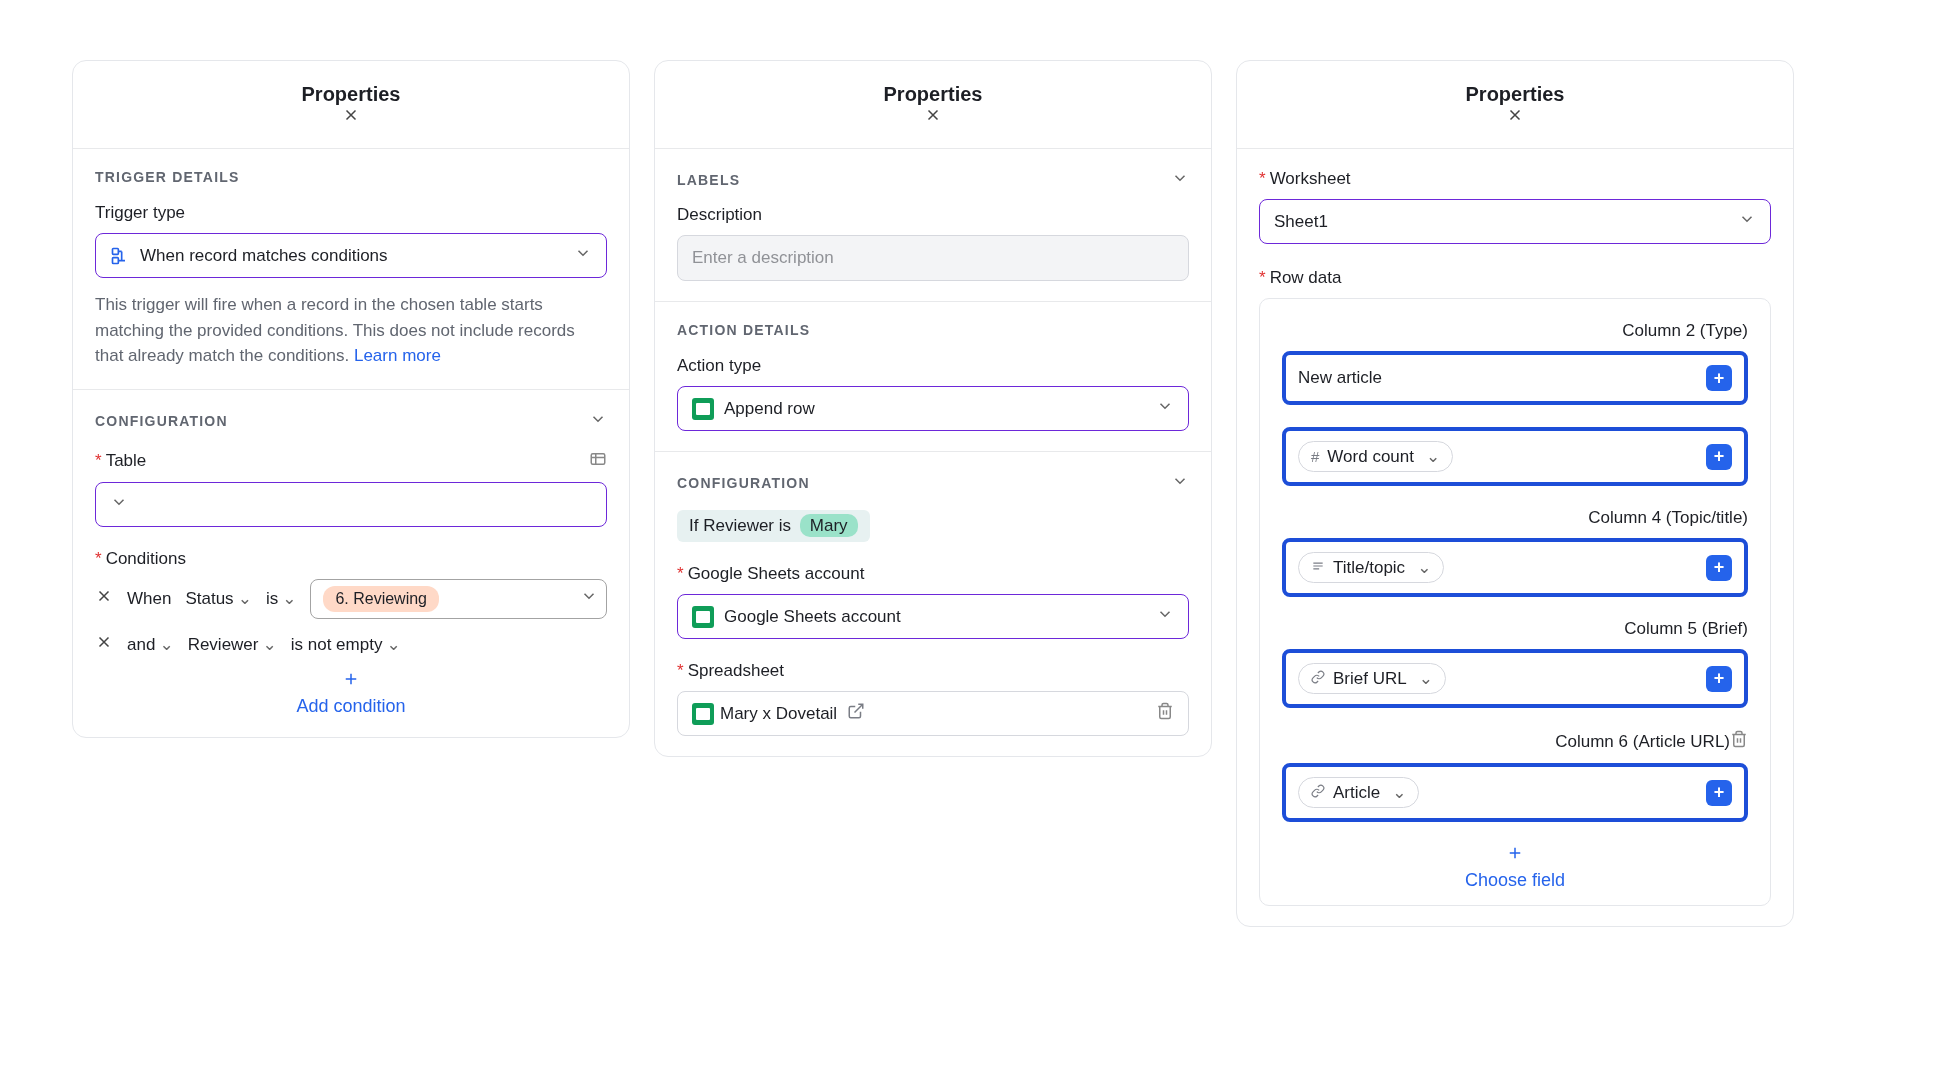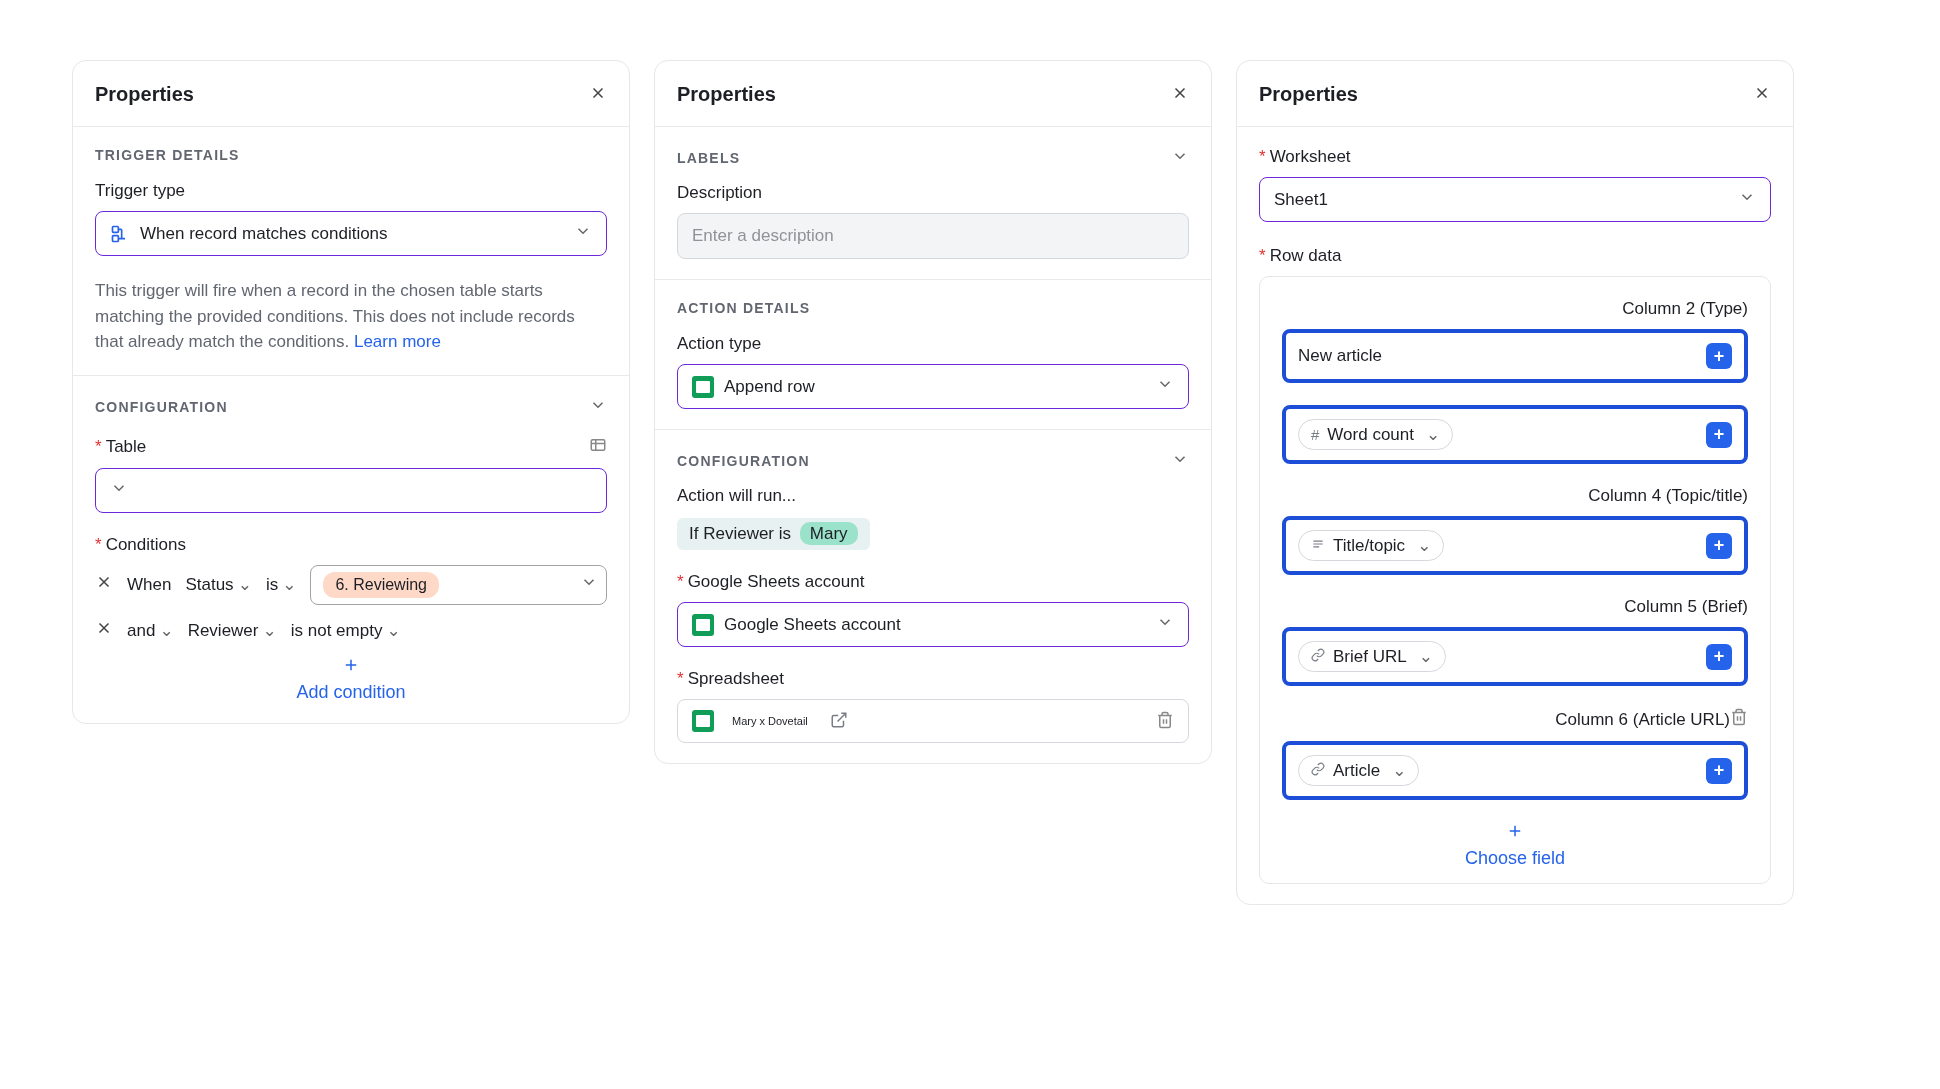--- a/index.html
+++ b/index.html
@@ -22,20 +22,21 @@
     display: flex;
     flex-direction: column;
     align-self: flex-start;
   }
   .panel-header {
     display: flex;
     align-items: center;
     justify-content: space-between;
     padding: 22px 22px 20px 22px;
     border-bottom: 1px solid #e8e9eb;
+    flex-direction: column;
   }
   .panel-title {
     font-size: 20px;
     font-weight: 600;
   }
   .close-x { cursor: pointer; color:#444; }
   .section {
     padding: 20px 22px;
     border-bottom: 1px solid #e8e9eb;
   }
@@ -72,21 +73,21 @@
     font-size: 17px;
     background: #fff;
     cursor: pointer;
   }
   .select .sp { flex: 1; }
   .chev { color:#666; }
   .desc-text {
     font-size: 17px;
     color: #616670;
     line-height: 1.5;
-    margin-top: 22px;
+    margin-top: 14px;
   }
   .desc-text a { color:#2563eb; text-decoration: none; }
   .input {
     width: 100%;
     border: 1px solid #d6d8de;
     border-radius: 8px;
     padding: 12px 14px;
     font-size: 17px;
     background: #f3f4f6;
     color:#333;
@@ -180,25 +181,25 @@
     border-radius: 999px;
     padding: 4px 12px;
     font-size:17px;
     background:#fff;
   }
   .token .ico { color:#7a7d85; font-size:15px; }
   .trash { color:#888; cursor:pointer; }
   .sheet-row {
     display:flex;
     align-items:center;
-    gap:18px;
+    gap:6px;
     border:1px solid #d6d8de;
     border-radius:8px;
     padding:10px 14px;
-    font-size:11px;
+    font-size:17px;
   }
   .open-ext { color:#7a7d85; margin-left:4px; }
   .icon-svg { width:18px; height:18px; }
   .row-data-box {
     border:1px solid #e5e7eb;
     border-radius:10px;
     padding: 22px 22px 14px 22px;
   }
   .table-label-row { display:flex; justify-content:space-between; align-items:center; margin-bottom:10px;}
   .expand-icon { color:#888; cursor:pointer; }
@@ -353,21 +354,20 @@
 
   <div class="section">
     <div class="section-head-row" style="margin-bottom:14px;">
       <div class="section-head" style="margin:0;">CONFIGURATION</div>
       <span class="chev">
         <svg class="icon-svg" viewBox="0 0 24 24" fill="none" stroke="currentColor" stroke-width="2">
             <path d="m6 9 6 6 6-6"></path>
           </svg>
       </span>
     </div>
-    <div class="label">Action will run...</div>
     <div style="margin-bottom:22px;">
       <span class="pill-badge">
         <span>If Reviewer is</span> <span class="name">Mary</span>
       </span>
     </div>
 
     <div class="label">
         <span class="req">*</span>
         <span>Google Sheets account</span>
       </div>

